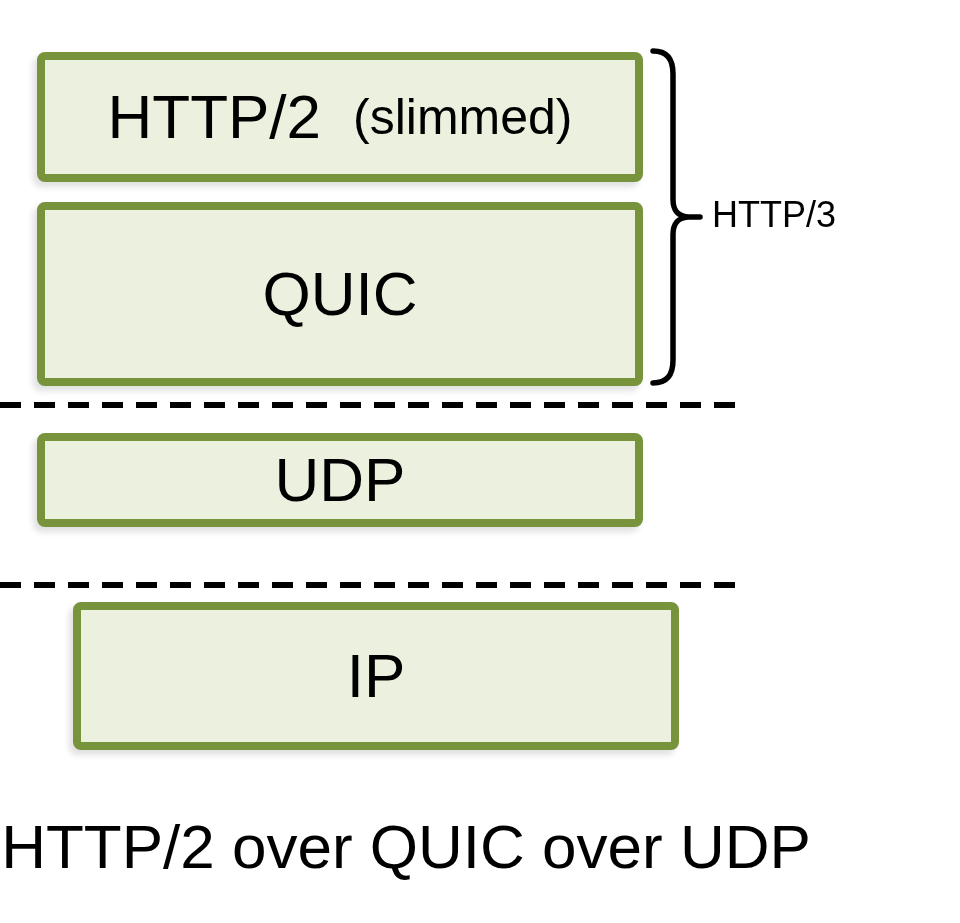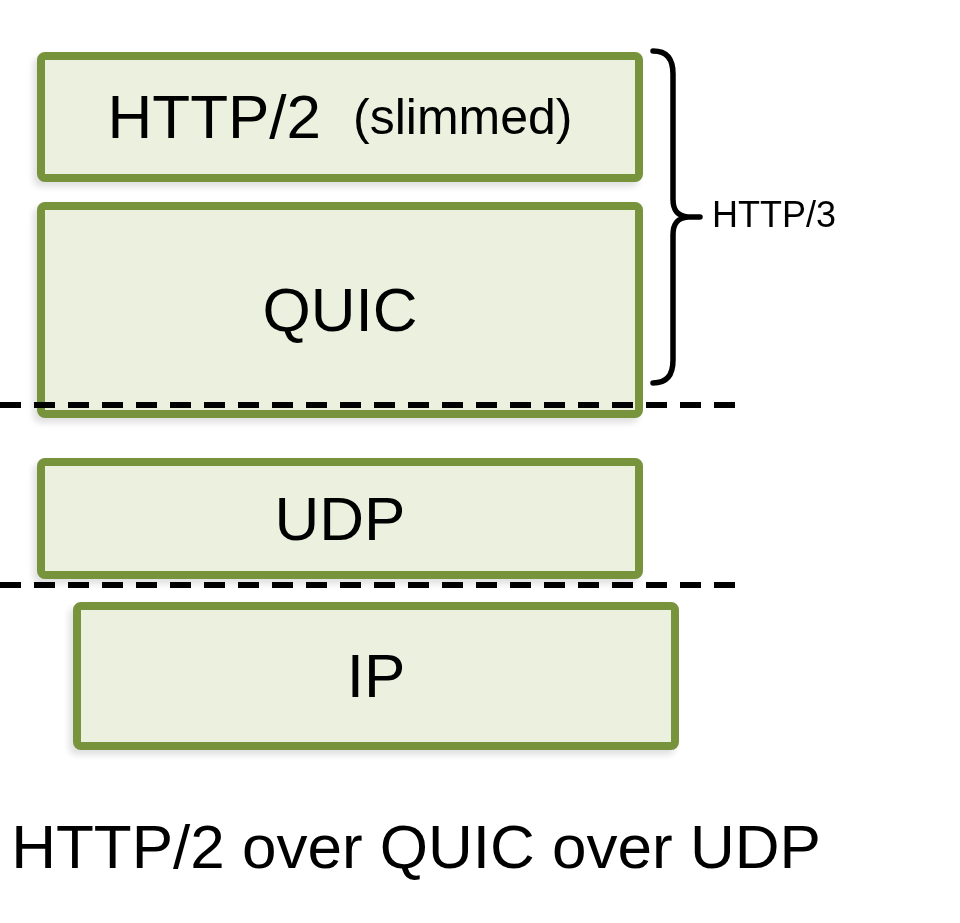--- a/index.html
+++ b/index.html
@@ -33,22 +33,22 @@
     font-size: 62px;
     line-height: 1;
     color: var(--text, #000000);
     white-space: nowrap;
   }
   .layer-sublabel {
     font-size: 50px;
     margin-left: 32px;
   }
   .box-http2 { top: 52px;  height: 130px; }
-  .box-quic  { top: 202px; height: 216px; }
-  .box-udp   { top: 458px; height: 121px; }
+  .box-quic  { top: 202px; height: 184px; }
+  .box-udp   { top: 433px; height: 94px; }
   .box-ip    { top: 602px; height: 148px; margin-left: 36px; }
   .dashed-sep {
     position: absolute;
     left: 0;
     height: 6px;
     background: repeating-linear-gradient(90deg,
       var(--line, #000000) 0px, var(--line, #000000) 21px,
       transparent 21px, transparent 34px);
   }
   .sep-1 { top: 402px; width: 745px; }
@@ -73,21 +73,21 @@
     top: 184px;
     height: 62px;
     display: flex;
     align-items: center;
     font-size: 36px;
     line-height: 1;
     white-space: nowrap;
   }
   .caption {
     position: absolute;
-    left: 12px;
+    left: 2px;
     top: 802px;
     width: 808px;
     height: 90px;
     display: flex;
     align-items: center;
     justify-content: center;
     font-size: 62px;
     line-height: 1;
     white-space: nowrap;
   }

